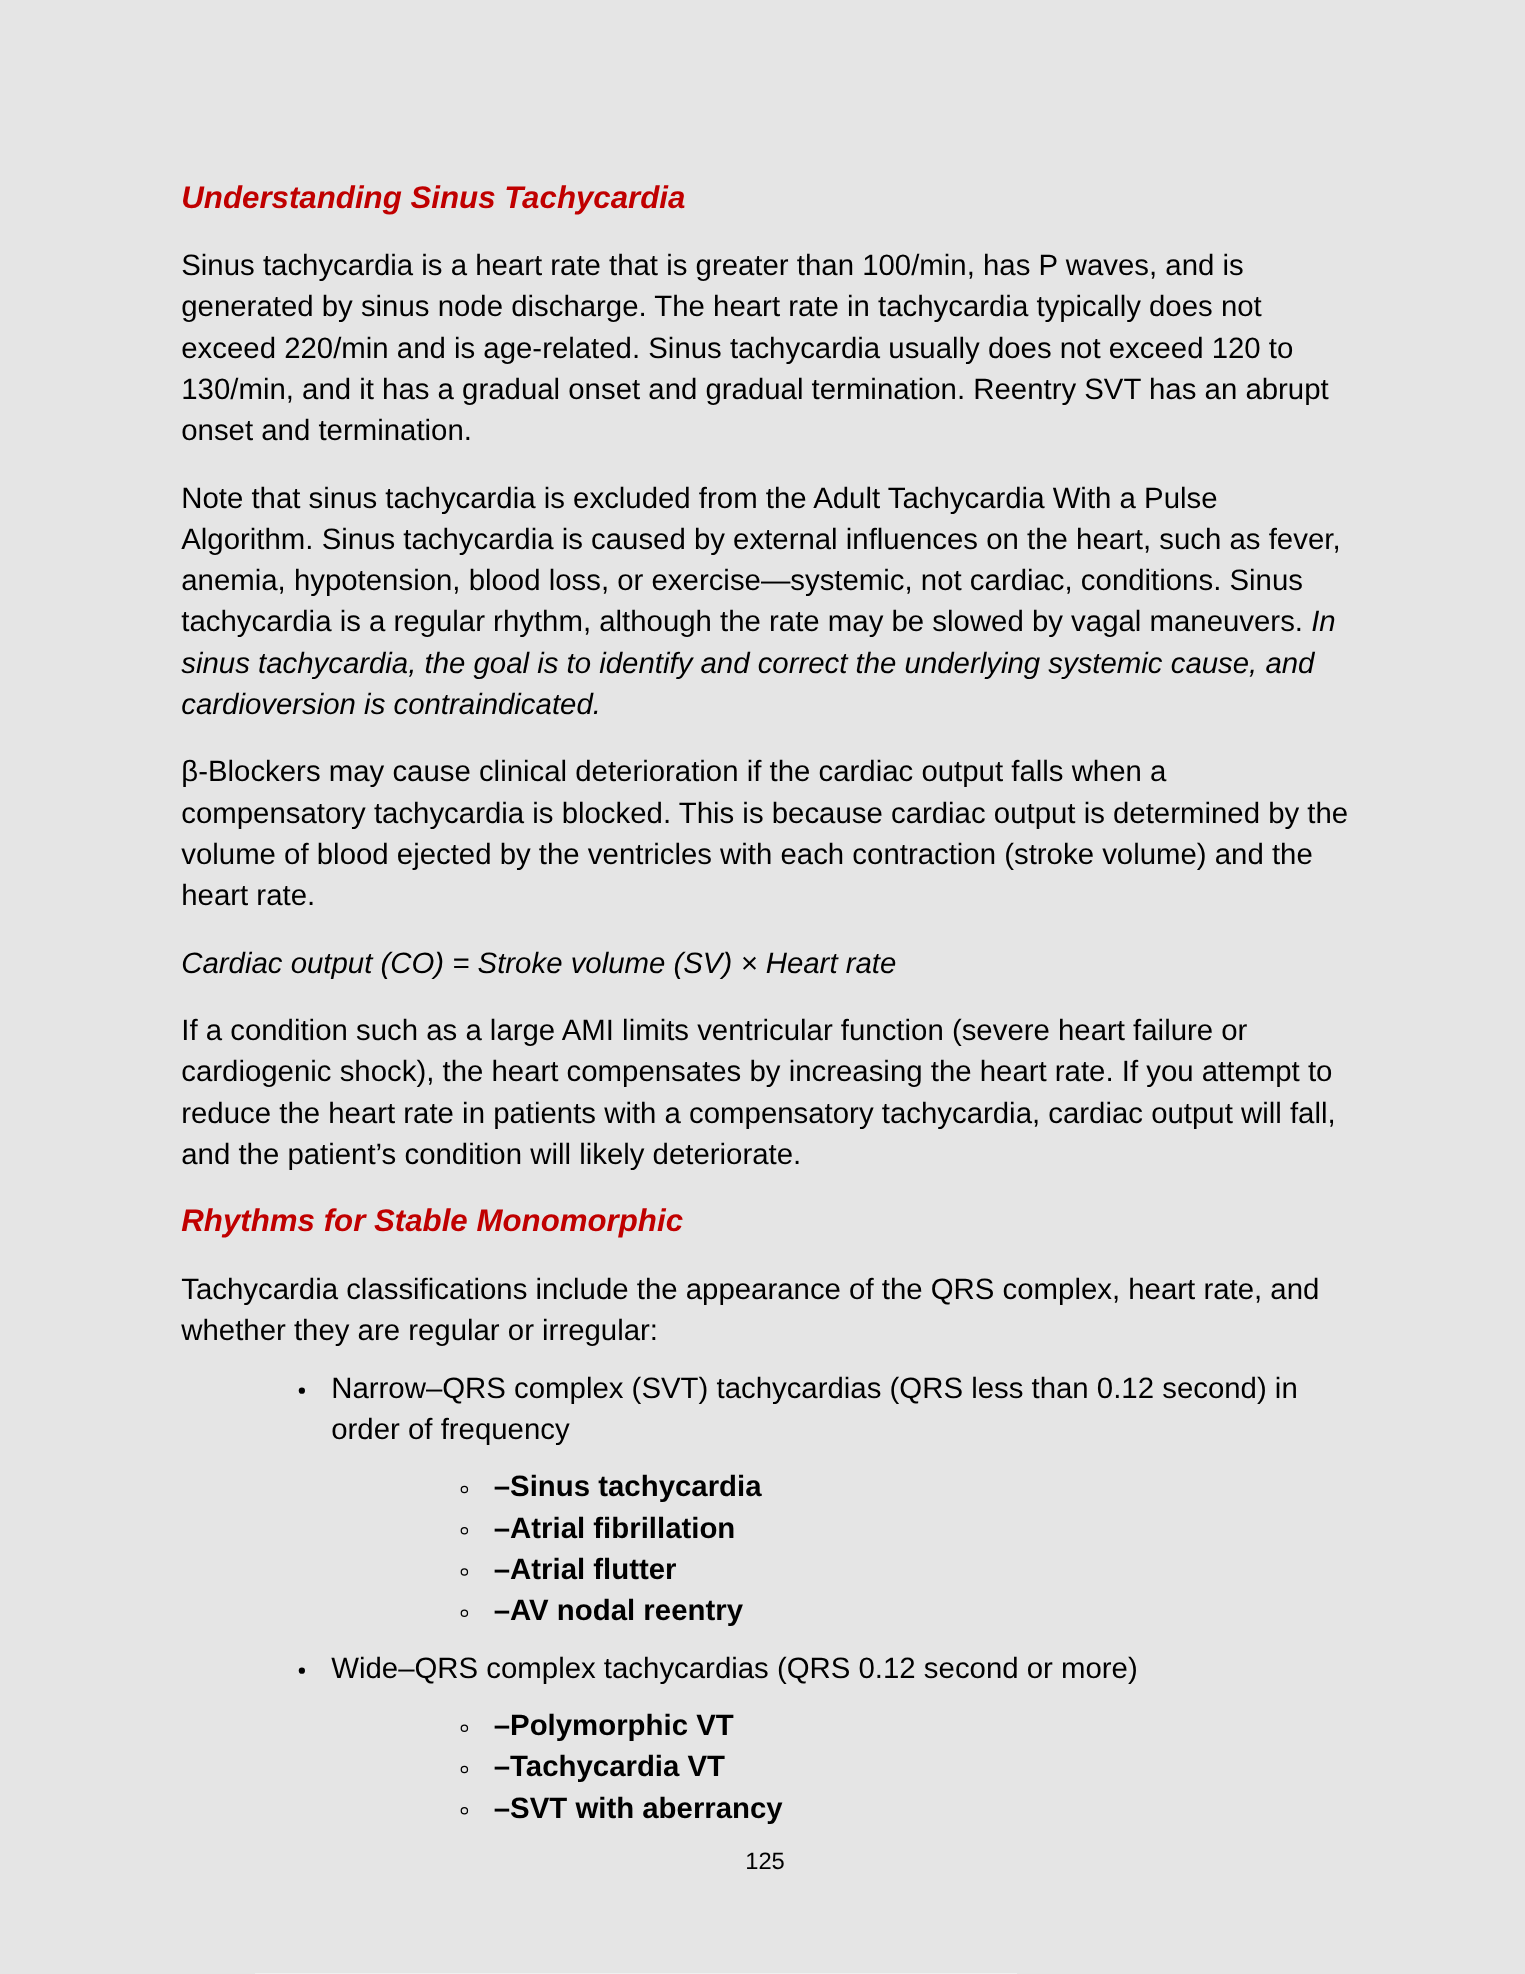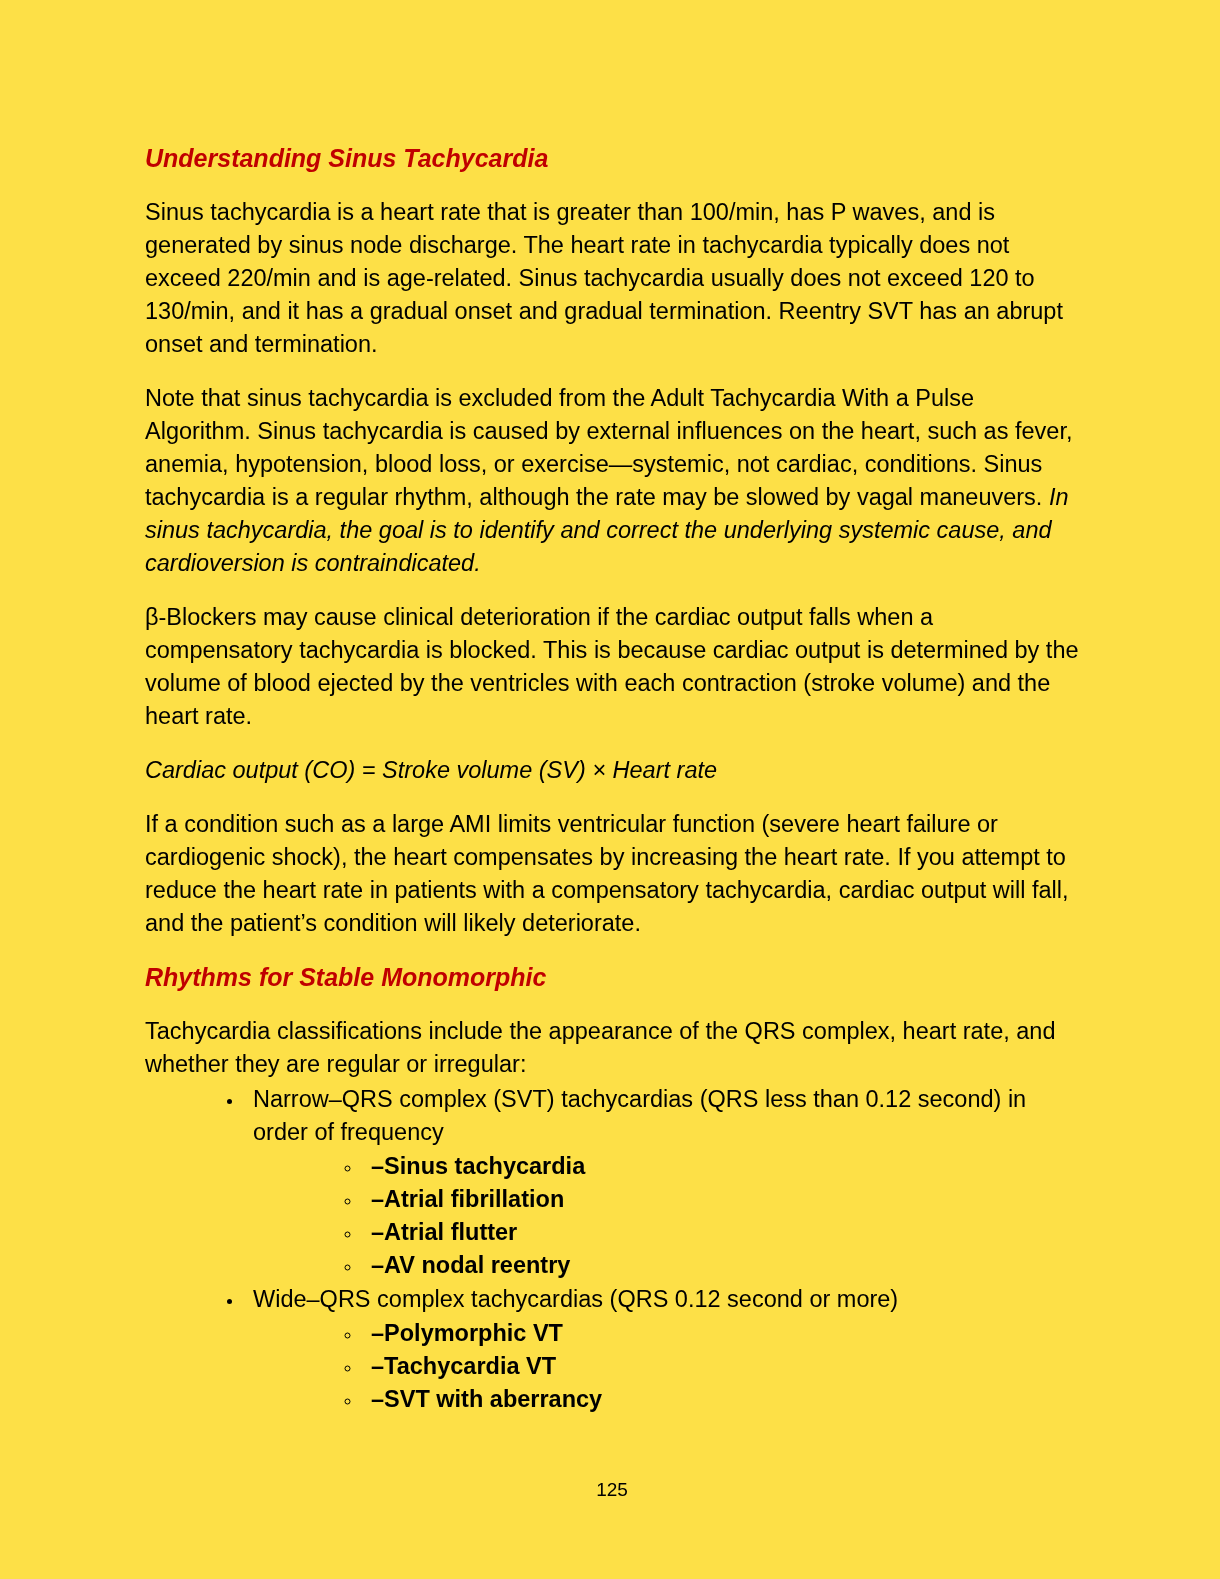--- a/index.html
+++ b/index.html
@@ -5,21 +5,21 @@
   html, body {
     margin: 0;
     padding: 0;
     background: #ffffff;
   }
   .page {
     position: relative;
     width: 1220px;
     height: 1579px;
     box-sizing: border-box;
-    background: #fde047;
+    background: #e5e5e5;
     padding: 142px 140px 0 145px;
     font-family: "Liberation Sans", sans-serif;
     font-size: 23.5px;
     line-height: 33px;
     color: #000000;
   }
   .red-heading {
     font-size: 25px;
     line-height: 33px;
     font-weight: bold;
@@ -33,21 +33,21 @@
     margin-bottom: 2px;
   }
   .italic {
     font-style: italic;
   }
   .formula {
     font-style: italic;
     margin: 0 0 21px 0;
   }
   ul {
-    margin: 1px;
+    margin: 13px;
     padding: 0;
   }
   ul.l1 {
     list-style-type: disc;
     padding-left: 98px;
   }
   ul.l1 > li {
     padding-left: 9px;
   }
   ul.l2 {

